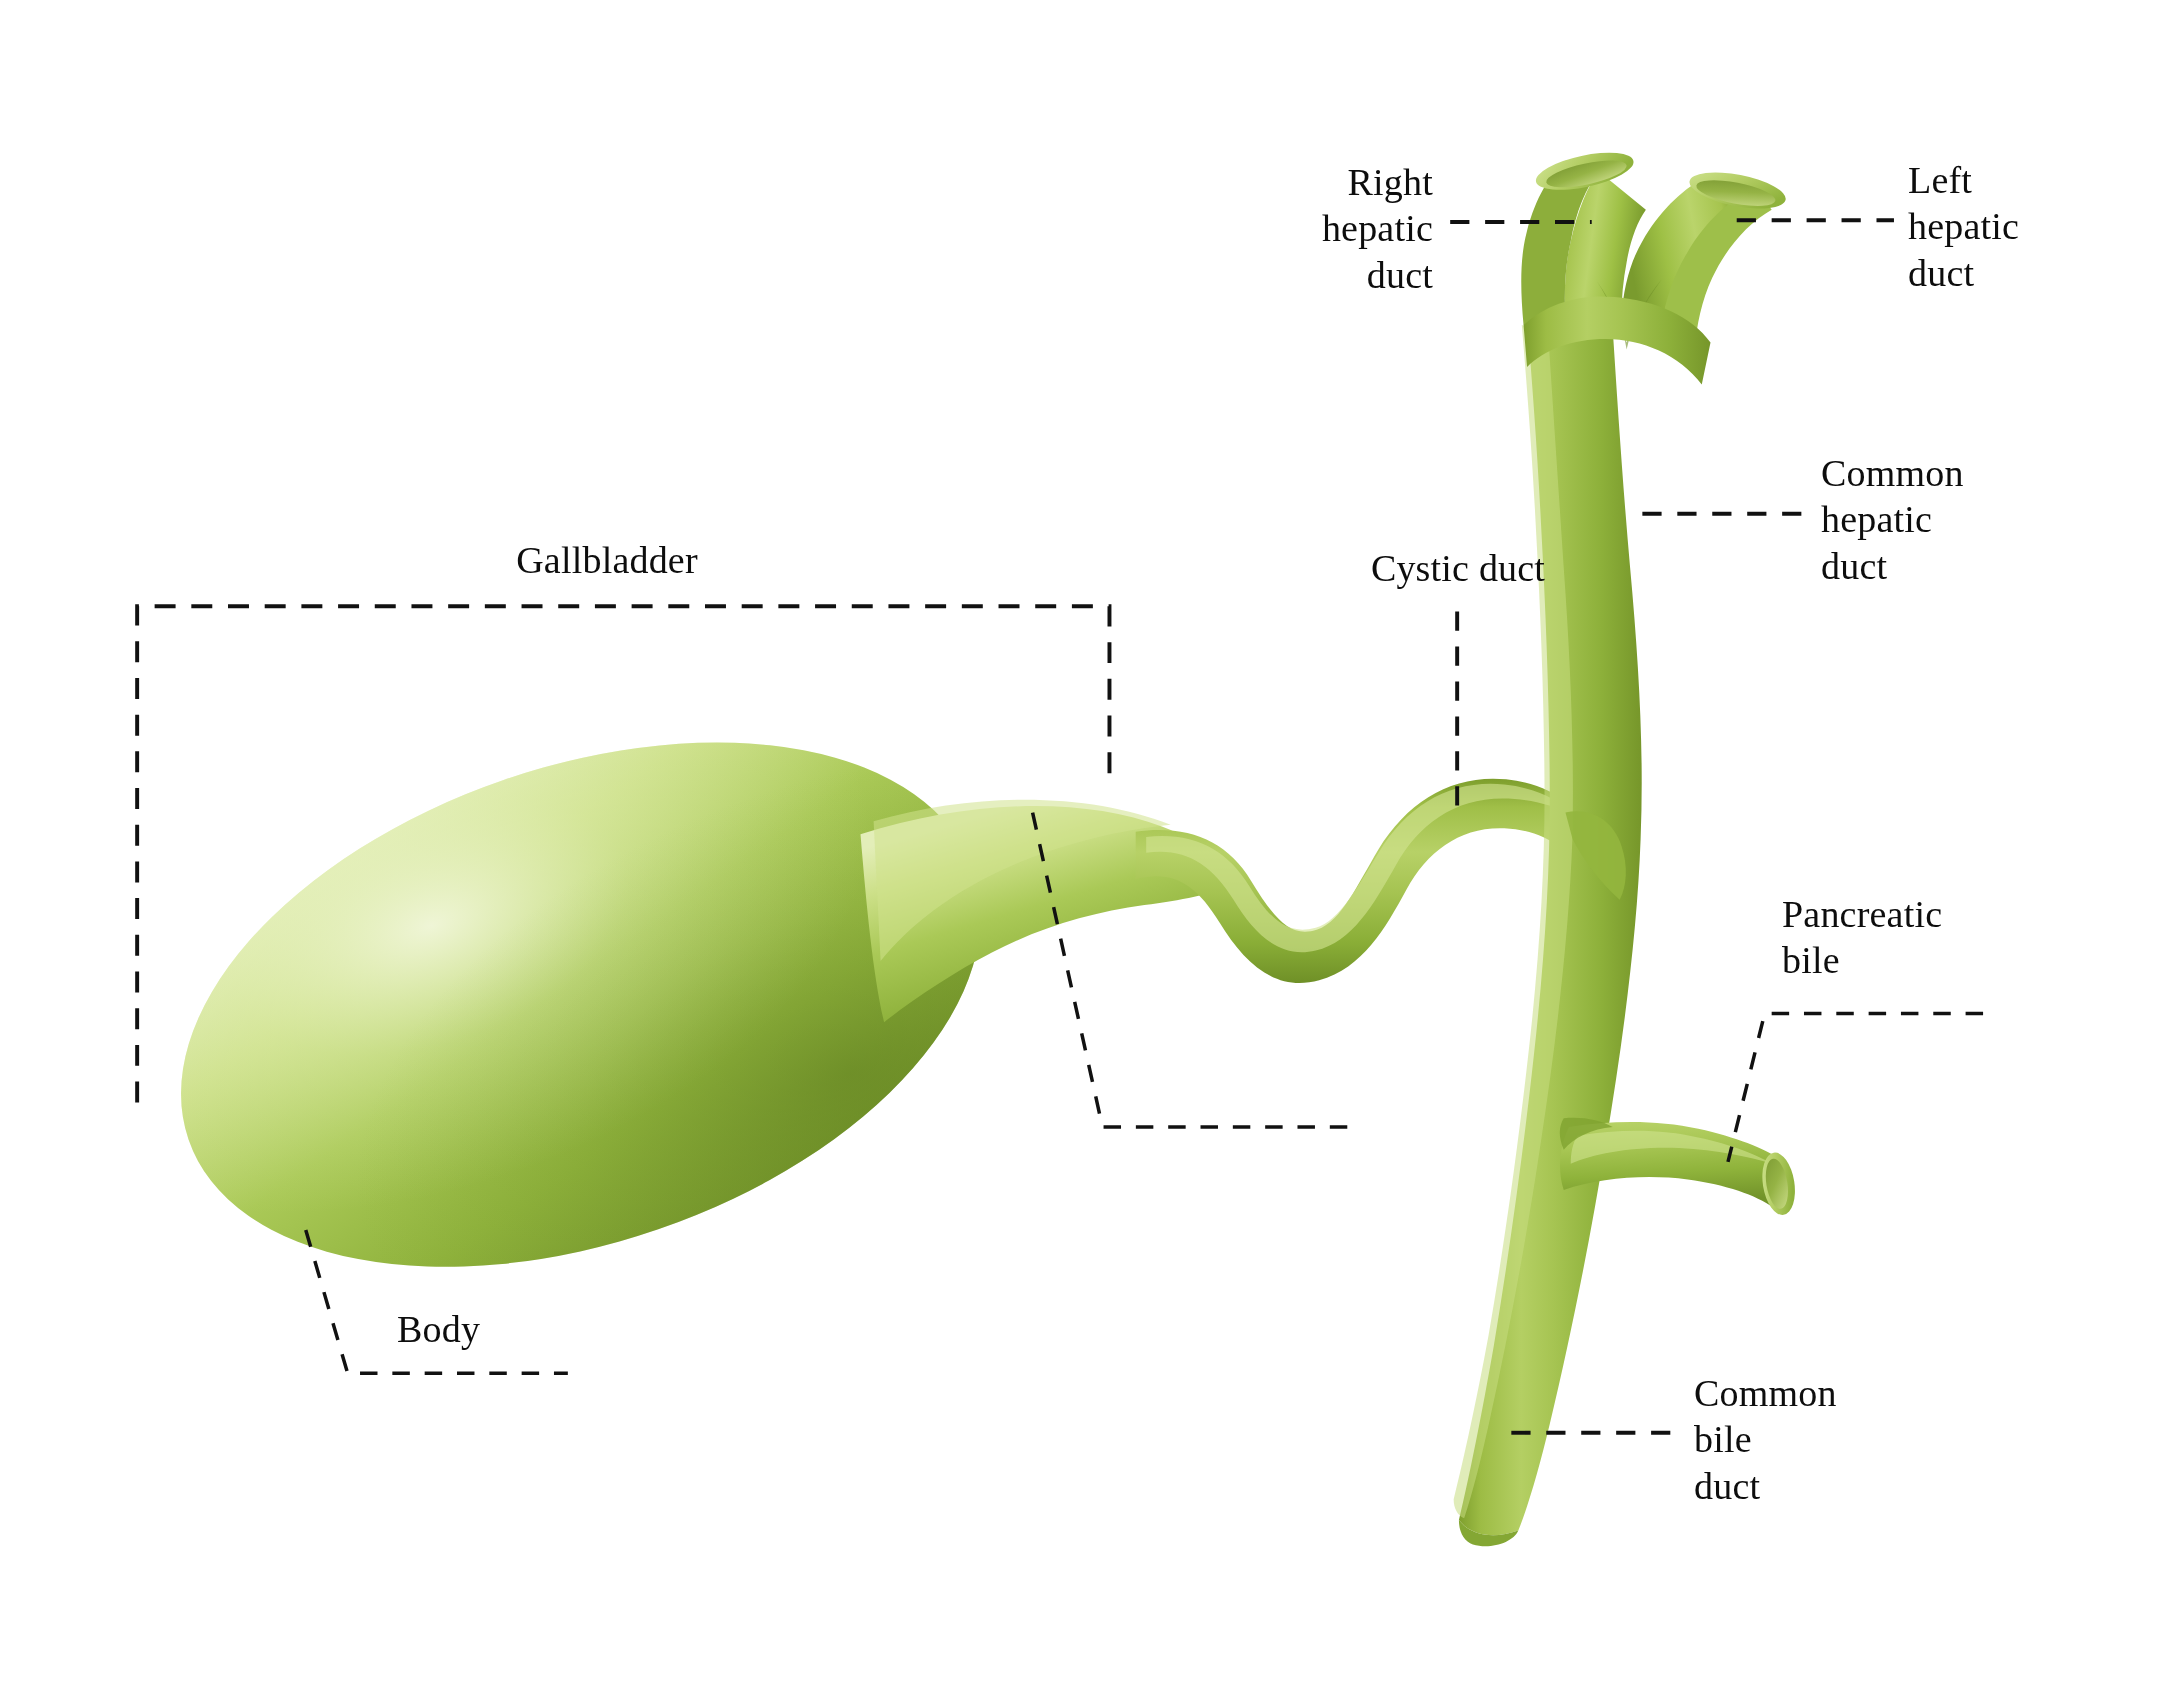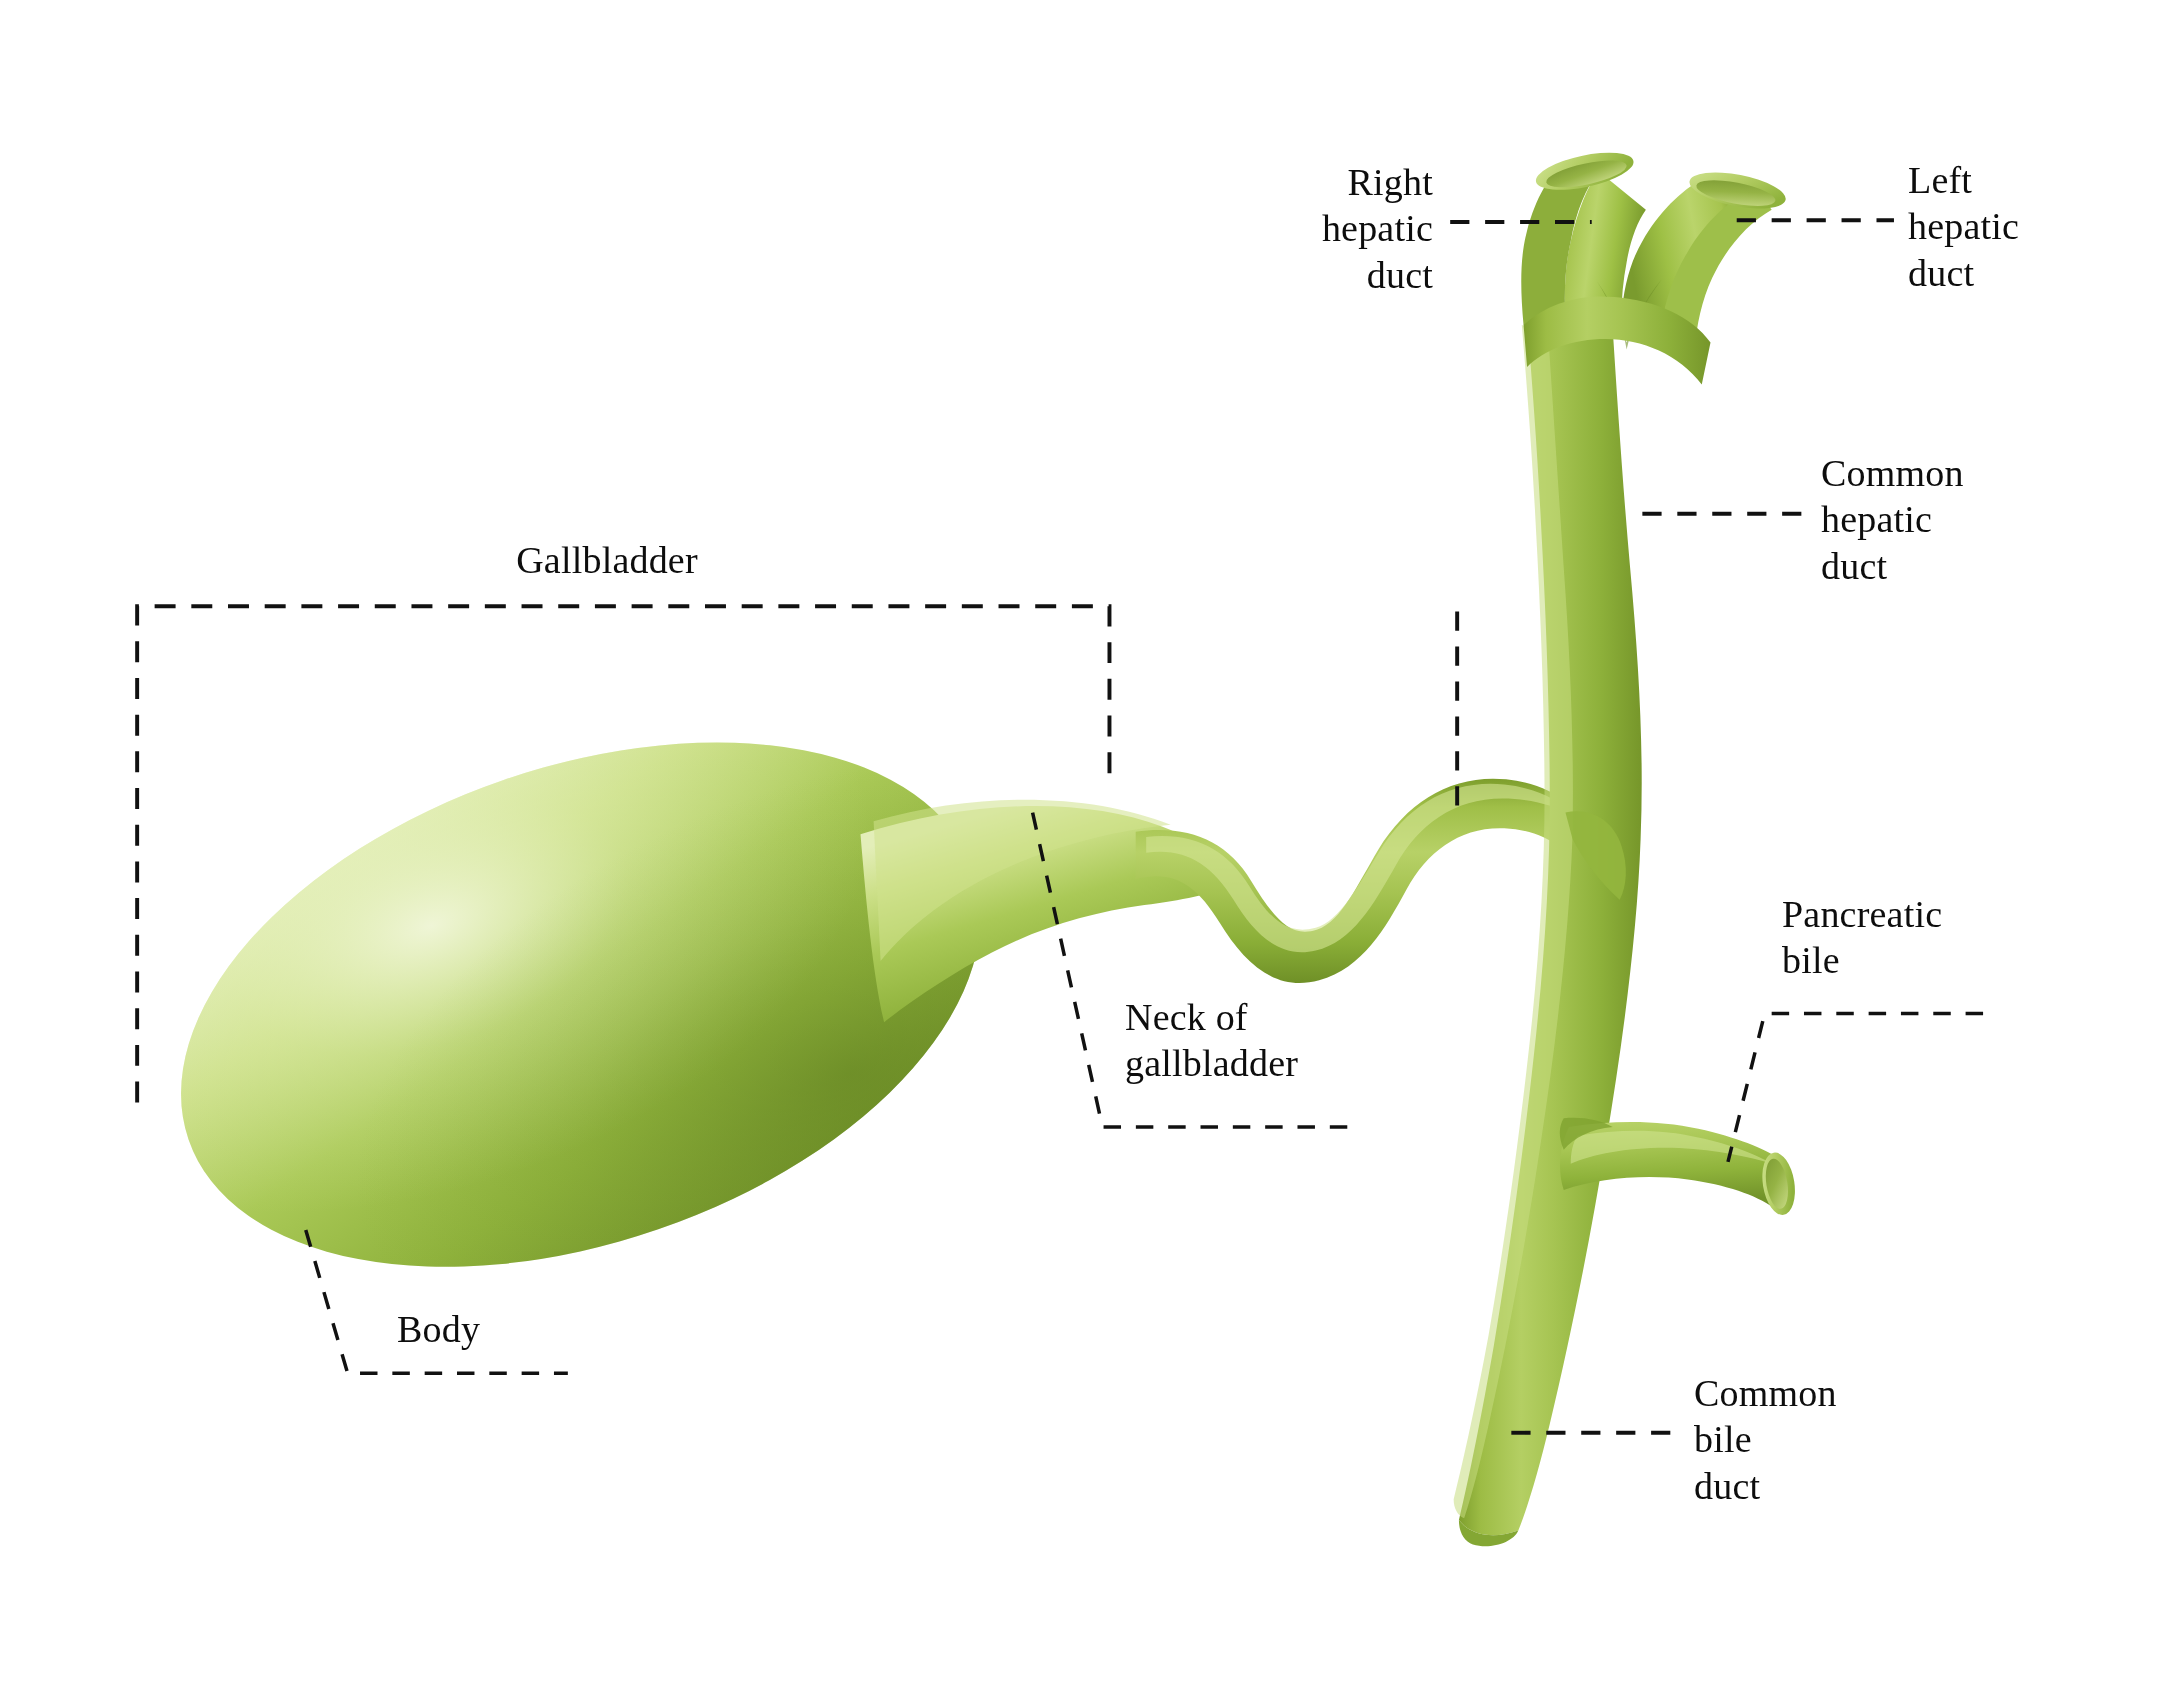--- a/index.html
+++ b/index.html
@@ -292,29 +292,28 @@
 duct</div>
 
   <div class="lbl ta-l" style="left:1908px; top:157px; width:288px;">Left
 hepatic
 duct</div>
 
   <div class="lbl ta-l" style="left:1821px; top:450px; width:314px;">Common
 hepatic
 duct</div>
 
+  <div class="lbl ta-c" style="left:1266px; top:545px; width:384px;">Cystic duct</div>
 
   <div class="lbl ta-l" style="left:1782px; top:891px; width:314px;">Pancreatic
 bile</div>
 
   <div class="lbl ta-l" style="left:1694px; top:1370px; width:288px;">Common
 bile
 duct</div>
 
   <div class="lbl ta-c" style="left:367px; top:537px; width:480px;">Gallbladder</div>
 
-  <div class="lbl ta-l" style="left:1125px; top:994px; width:367px;">Neck of
-gallbladder</div>
 
   <div class="lbl ta-l" style="left:397px; top:1306px; width:227px;">Body</div>
 
 </div>
 
 
 </body></html>

